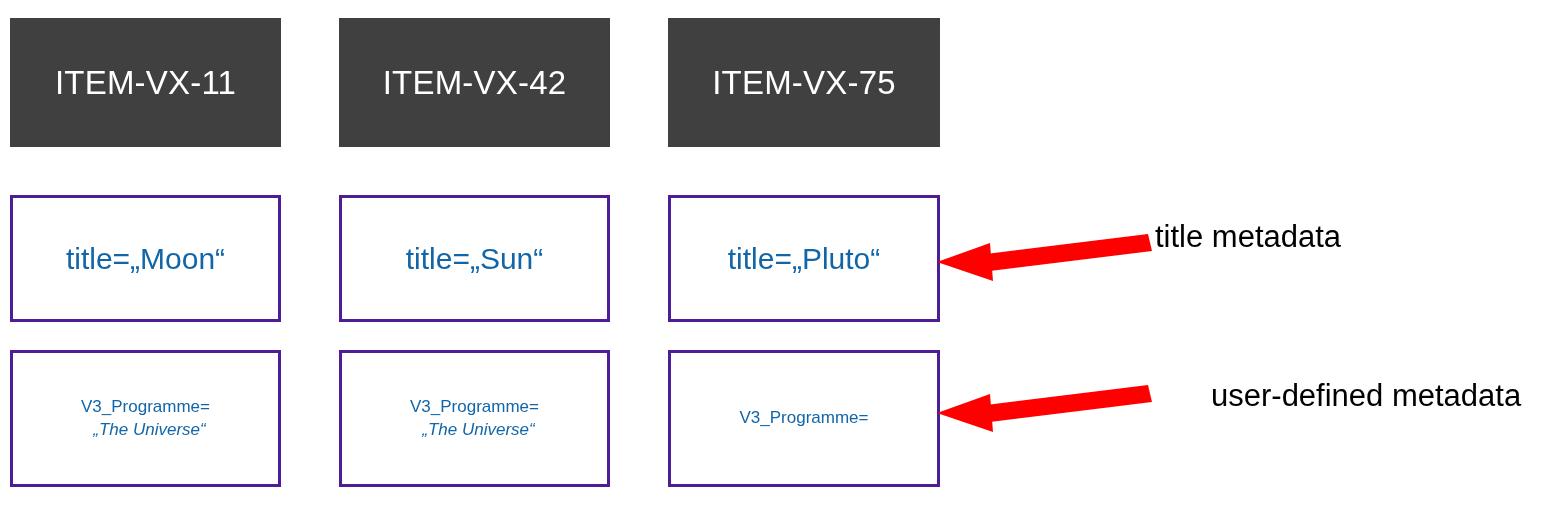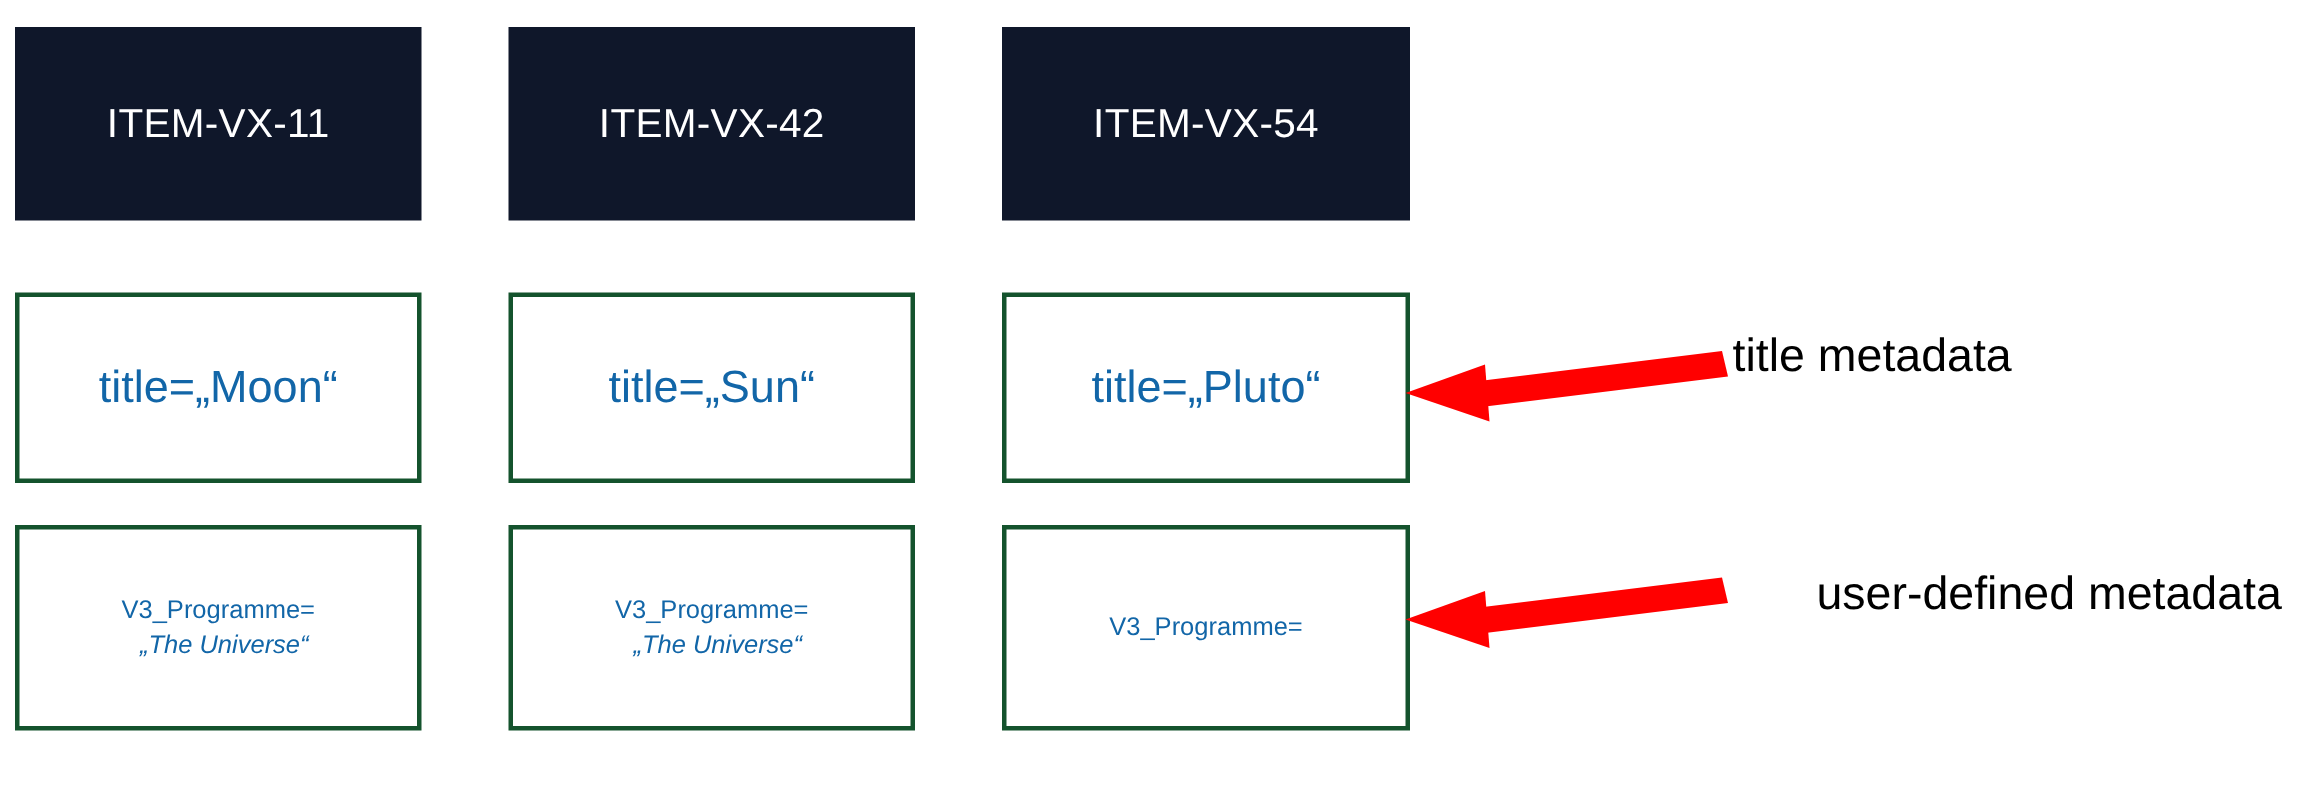--- a/index.html
+++ b/index.html
@@ -29,33 +29,33 @@
     position: absolute;
     box-sizing: border-box;
     display: flex;
     align-items: center;
     justify-content: center;
     text-align: center;
   }
 
   
   .item-header {
-    background: #0f172a;
+    background: #404040;
     color: #ffffff;
-    font-size: 27px;
+    font-size: 33px;
     font-weight: 400;
     letter-spacing: 0.2px;
     top: 18px;
     height: 129px;
   }
 
   
   .meta-box {
     background: #ffffff;
-    border: 3px solid #14532d;
+    border: 3px solid #4c1d95;
     color: #1266A8;
     font-weight: 400;
   }
   .meta-system {
     top: 195px;
     height: 127px;
     font-size: 30px;
   }
   .meta-user {
     top: 350px;
@@ -103,21 +103,21 @@
 
   <div class="node item-header col-1">
     <span>ITEM-VX-11</span>
   </div>
 
   <div class="node item-header col-2">
     <span>ITEM-VX-42</span>
   </div>
 
   <div class="node item-header col-3">
-    <span>ITEM-VX-54</span>
+    <span>ITEM-VX-75</span>
   </div>
 
   <div class="node meta-box meta-system col-1">
     <span>title=„Moon“</span>
   </div>
 
   <div class="node meta-box meta-system col-3">
     <span>title=„Pluto“</span>
   </div>
 

